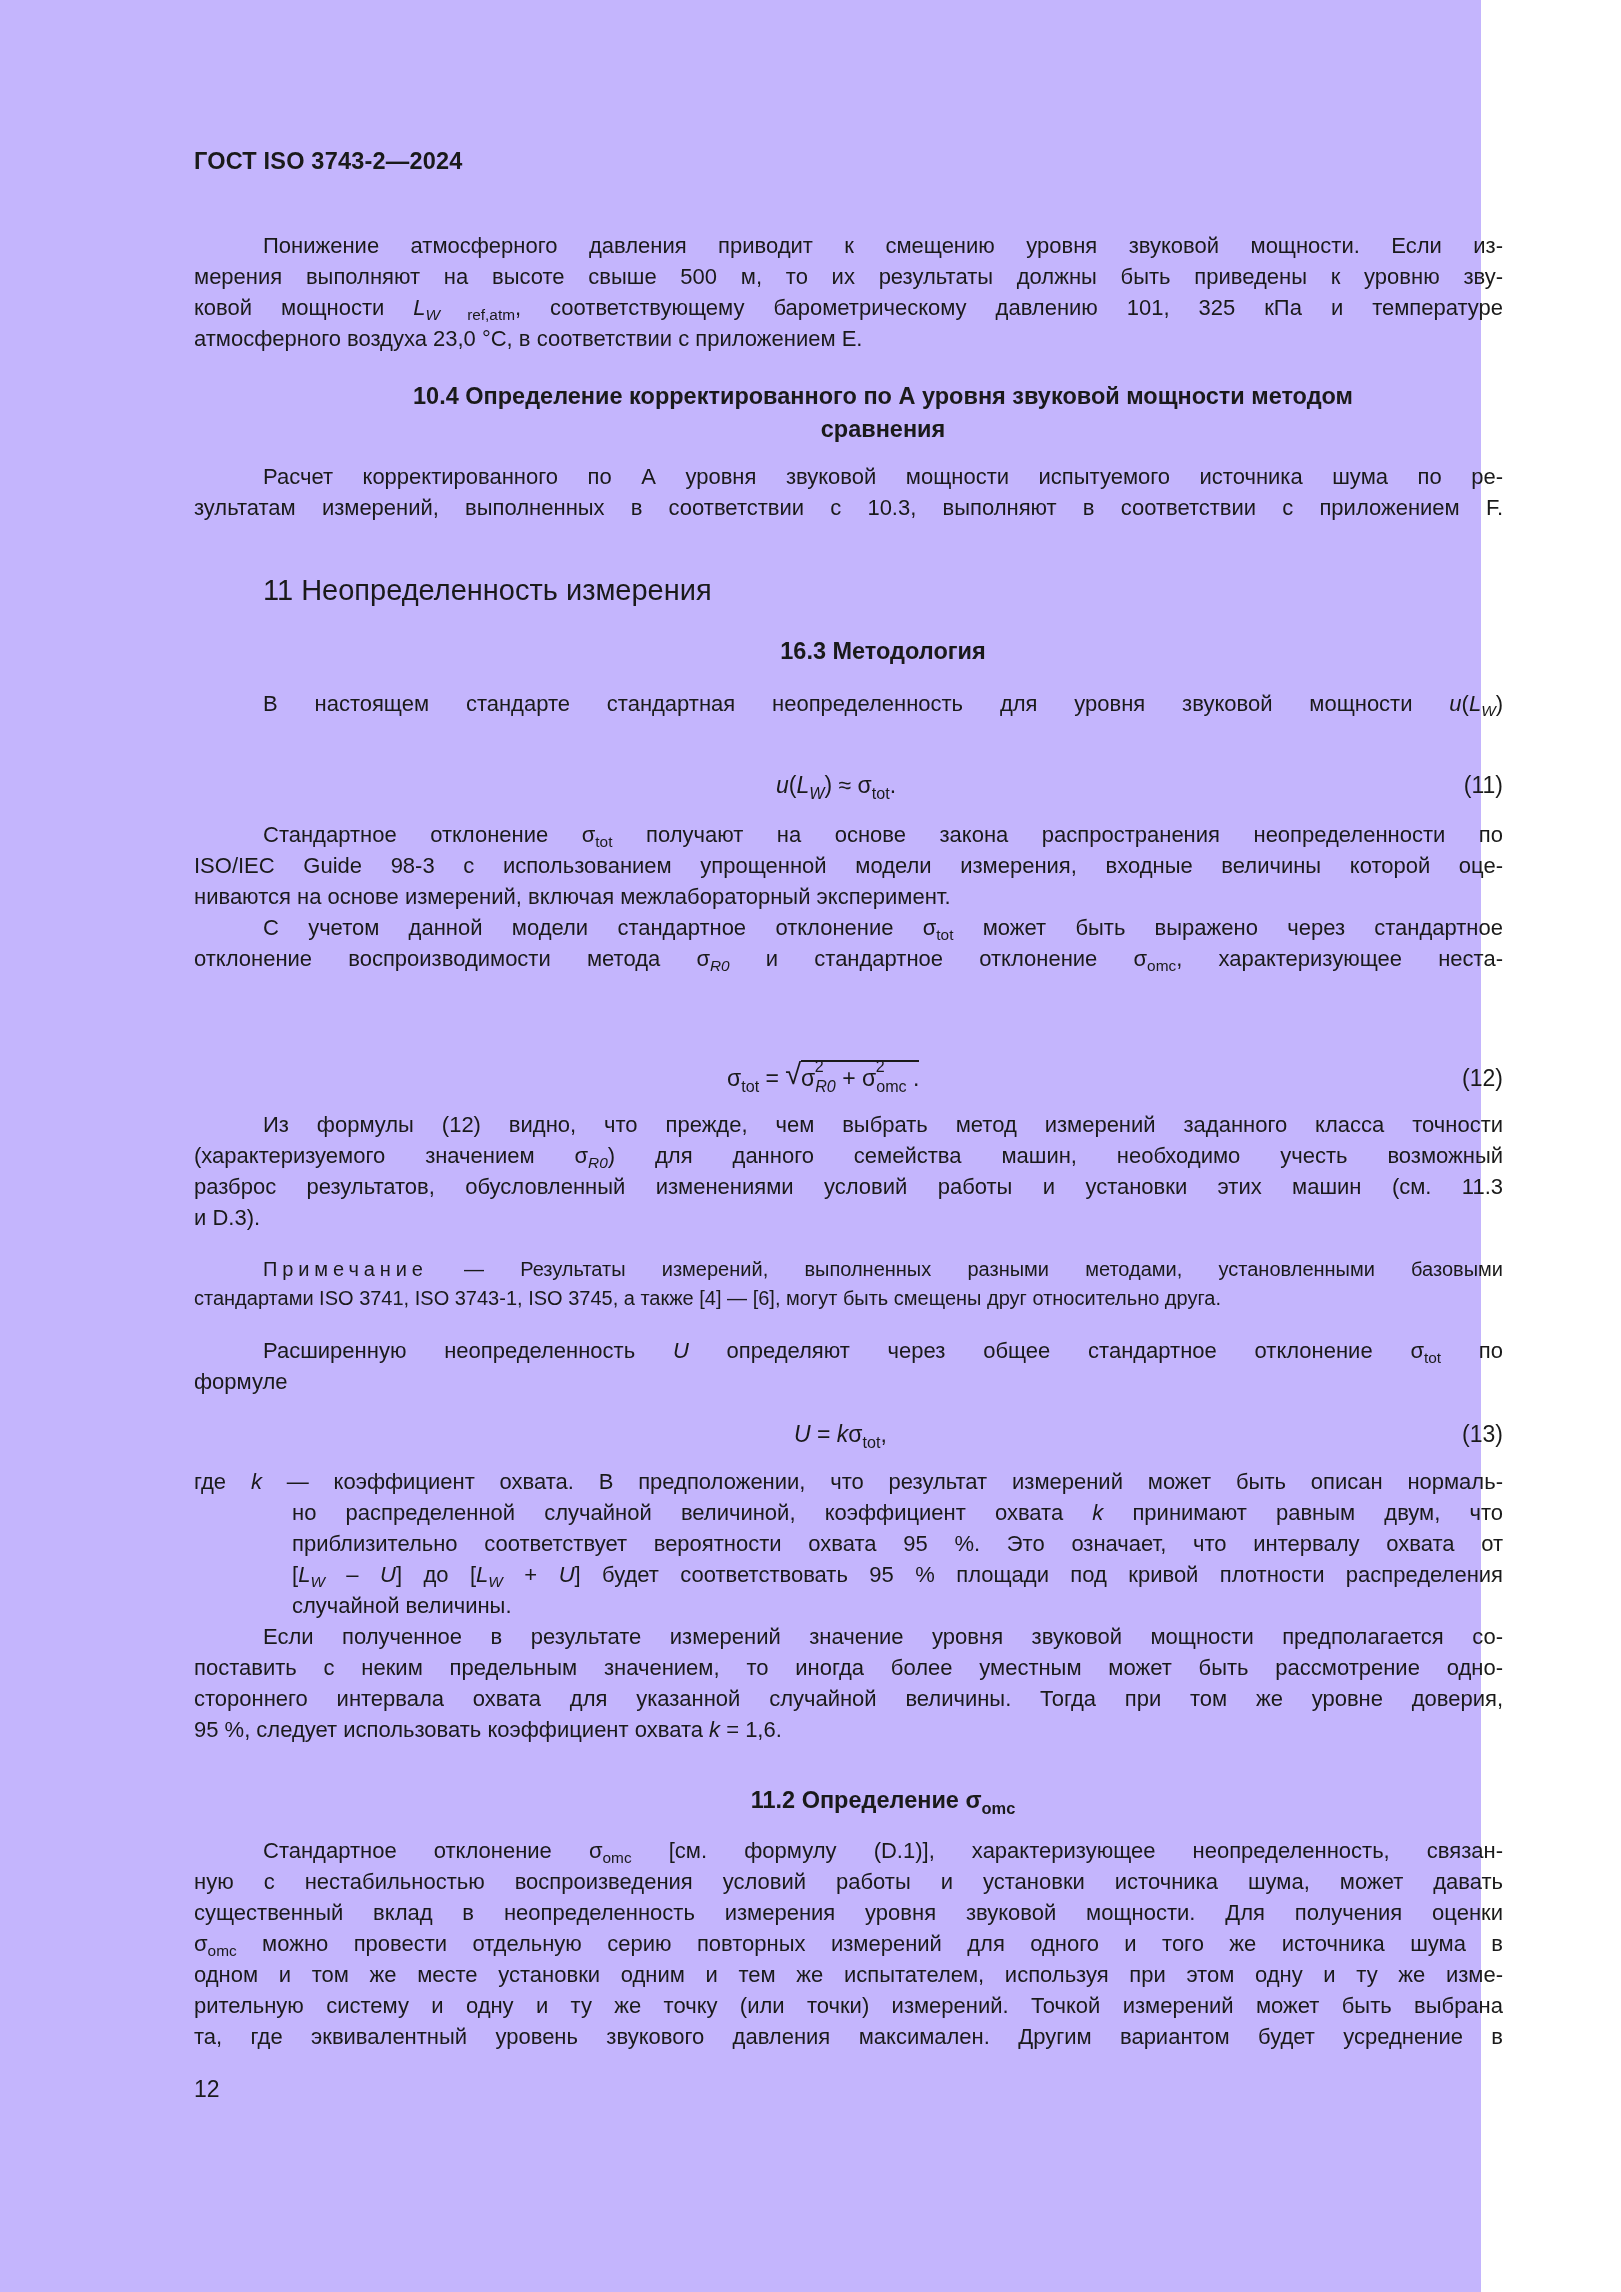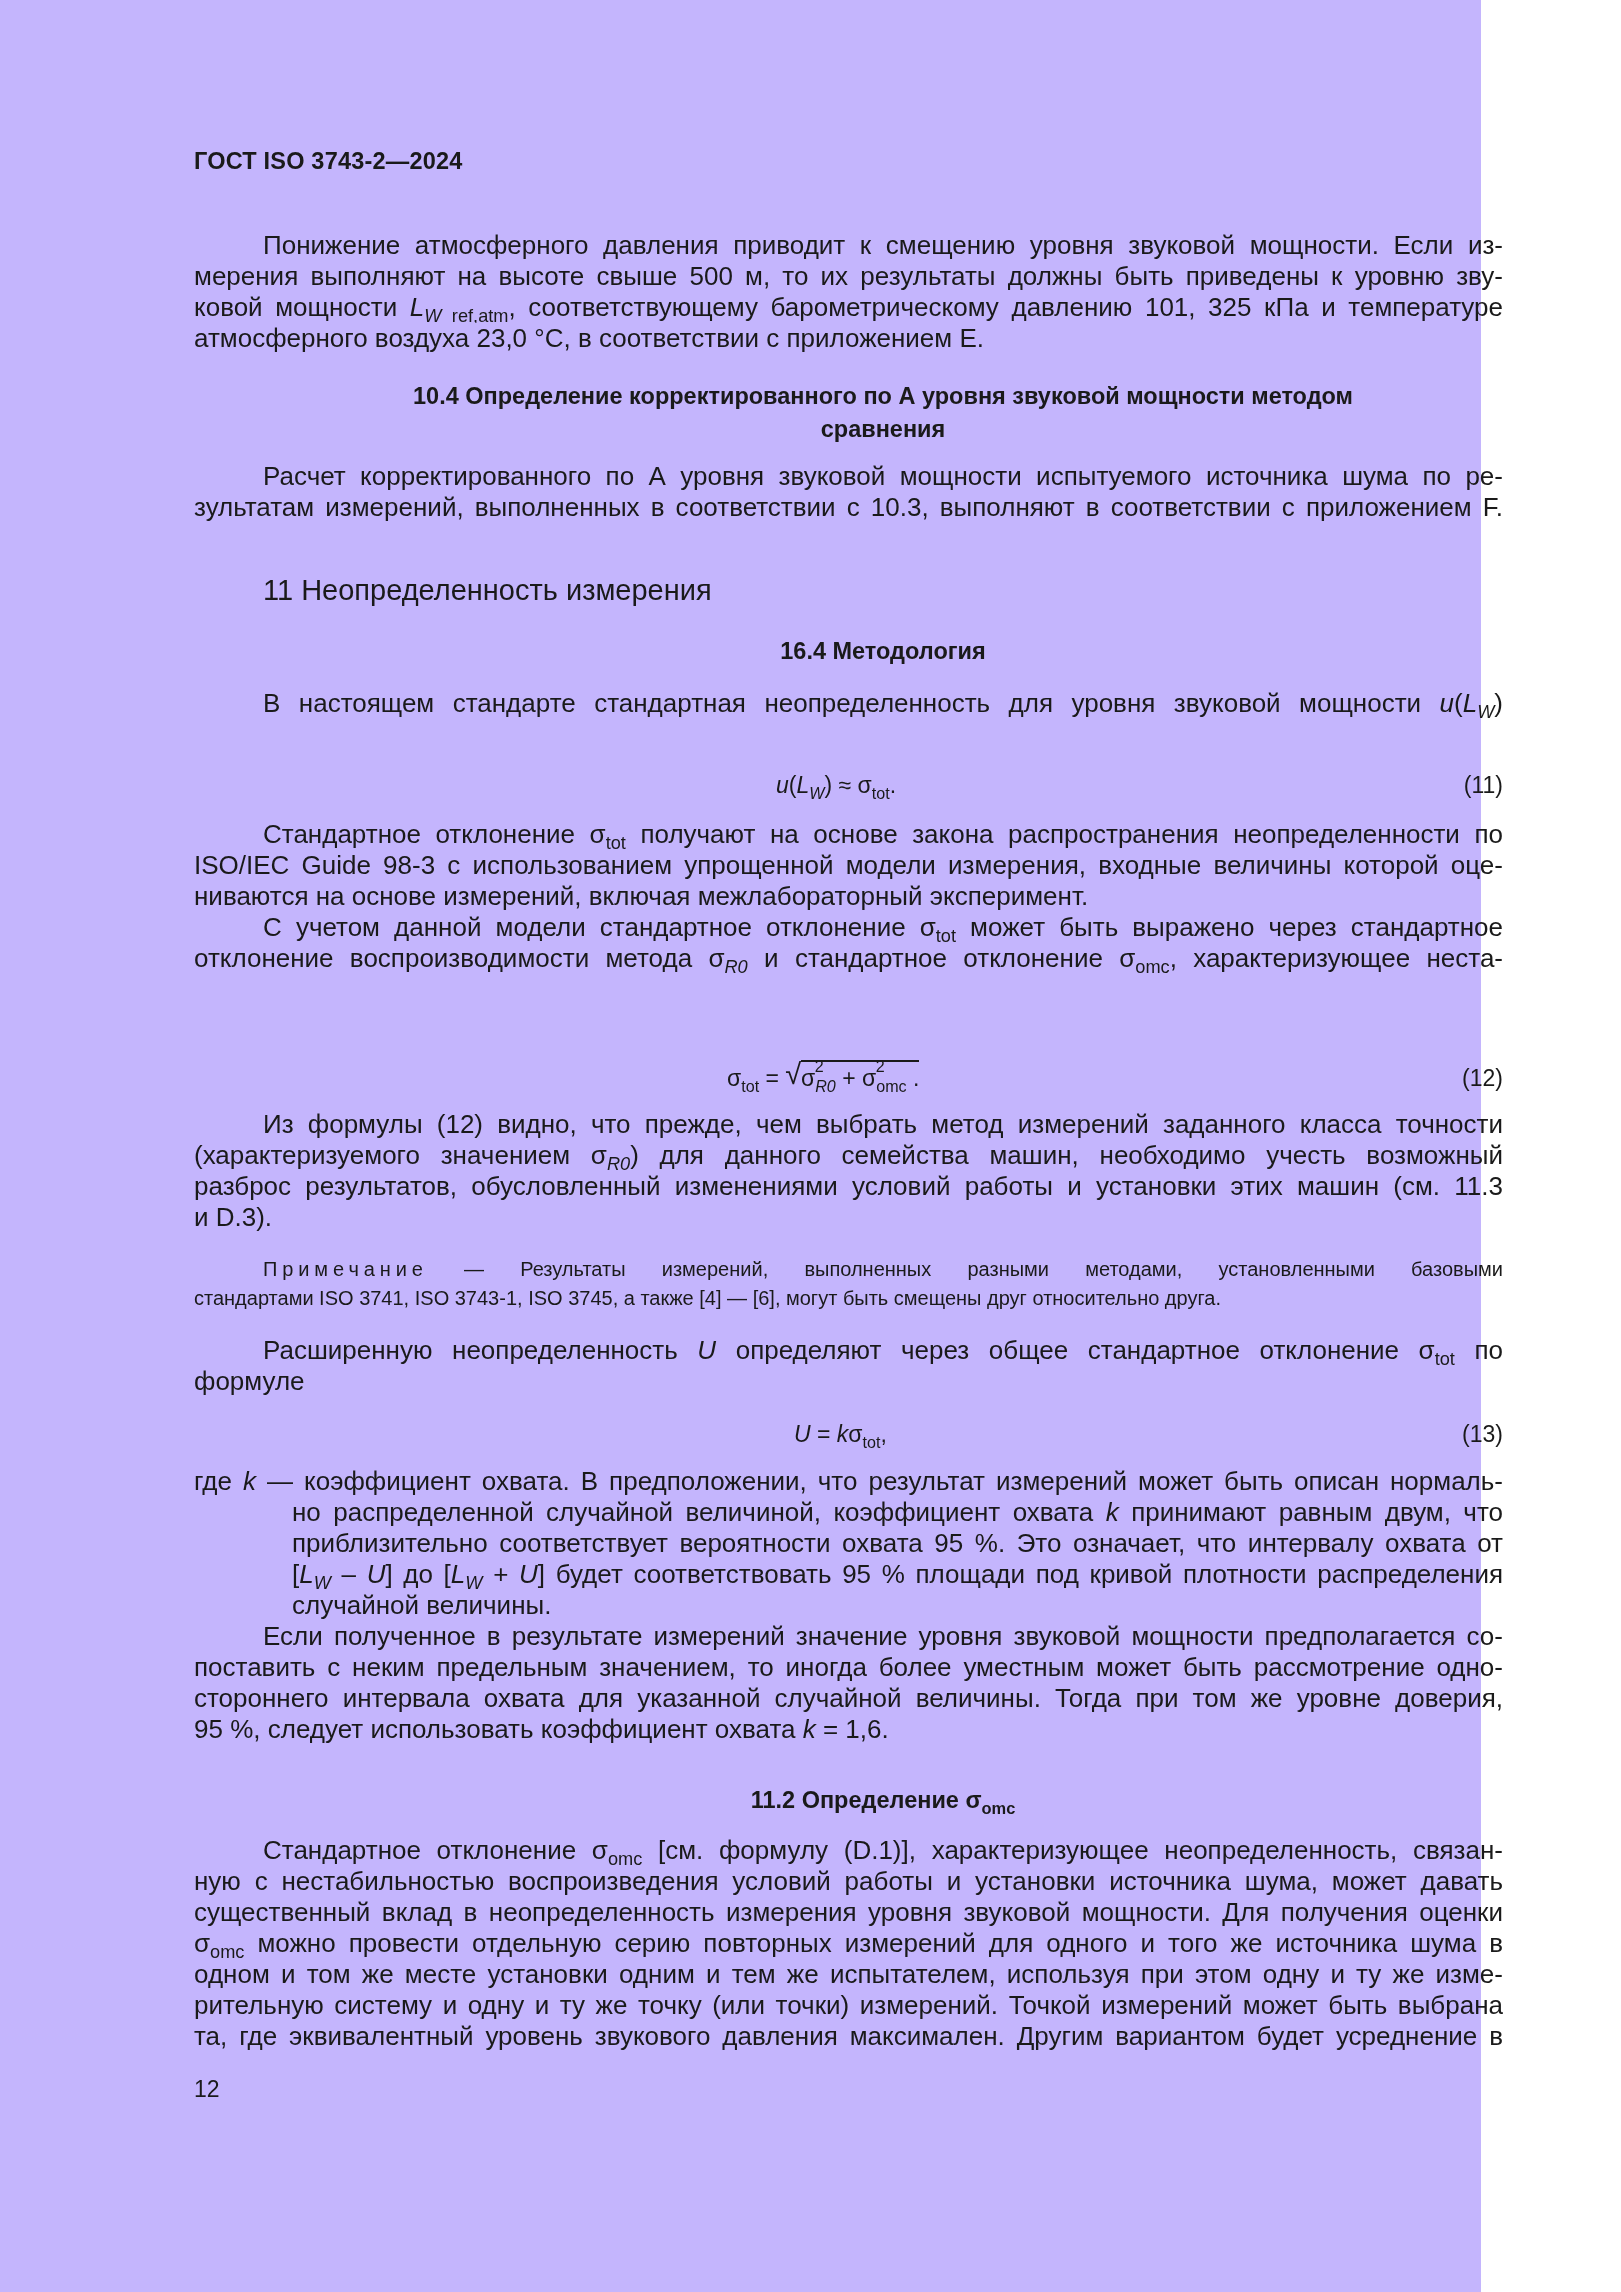--- a/index.html
+++ b/index.html
@@ -2,21 +2,21 @@
 <html><head>
 <meta charset="utf-8">
 <style>
   html, body { margin: 0; padding: 0; background: #ffffff; }
   body { width: 1621px; height: 2293px; position: relative; overflow: hidden;
          font-family: "Liberation Sans", "DejaVu Sans", sans-serif; color: #1a1a1a; }
   .page { position: absolute; left: 0; top: 0; width: 1481px; height: 2293px; background: #c4b5fd; }
   .abs { position: absolute; }
   .hdr { left: 194px; top: 148px; font-weight: bold; font-size: 23.5px; letter-spacing: 0.2px; }
   .block { position: absolute; left: 194px; width: 1309px; }
-  .ln { display: block; height: 31px; line-height: 31px; font-size: 26px; white-space: nowrap; }
+  .ln { display: block; height: 31px; line-height: 31px; font-size: 22px; white-space: nowrap; }
   .ln.j { text-align: justify; text-align-last: justify; white-space: normal; overflow: hidden; }
   .ln.ind { padding-left: 69px; }
   .ln.hang { padding-left: 98px; }
   .h1 { font-weight: normal; font-size: 29px; height: 39px; line-height: 39px; padding-left: 69px; }
   .h2 { font-weight: bold; font-size: 23.5px; height: 33px; line-height: 33px; padding-left: 69px; text-align: center; }
   .note .ln { font-size: 20px; height: 29px; line-height: 29px; }
   .spaced { letter-spacing: 4.9px; }
   .formula { position: absolute; left: 194px; width: 1309px; height: 39px; font-size: 23px; line-height: 39px; }
   .formula .expr { position: absolute; top: 0; white-space: nowrap; }
   .formula .num { position: absolute; right: 0; top: 0; }
@@ -47,21 +47,21 @@
         <div class="ln h2"><span>сравнения</span></div>
       </div>
       <div class="block" style="top: 461px;">
         <div class="ln ind j"><span>Расчет корректированного по А уровня звуковой мощности испытуемого источника шума по ре-</span></div>
         <div class="ln j"><span>зультатам измерений, выполненных в соответствии с 10.3, выполняют в соответствии с приложением F.</span></div>
       </div>
       <div class="block" style="top: 571px;">
         <div class="ln h1"><span>11  Неопределенность измерения</span></div>
       </div>
       <div class="block" style="top: 635px;">
-        <div class="ln h2"><span>16.4  Методология</span></div>
+        <div class="ln h2"><span>16.3  Методология</span></div>
       </div>
       <div class="block" style="top: 688px;">
         <div class="ln ind j"><span>В настоящем стандарте стандартная неопределенность для уровня звуковой мощности </span><span class="i">u</span><span>(</span><span class="i">L</span><sub class="i">W</sub><span>)</span></div>
       </div>
       <div class="block" style="top: 819px;">
         <div class="ln ind j"><span>Стандартное отклонение σ</span><sub>tot</sub><span> получают на основе закона распространения неопределенности по</span></div>
         <div class="ln j"><span>ISO/IEC Guide 98-3 с использованием упрощенной модели измерения, входные величины которой оце-</span></div>
         <div class="ln "><span>ниваются на основе измерений, включая межлабораторный эксперимент.</span></div>
         <div class="ln ind j"><span>С учетом данной модели стандартное отклонение σ</span><sub>tot</sub><span> может быть выражено через стандартное</span></div>
         <div class="ln j"><span>отклонение воспроизводимости метода σ</span><sub class="i">R0</sub><span> и стандартное отклонение σ</span><sub>omc</sub><span>, характеризующее неста-</span></div>

